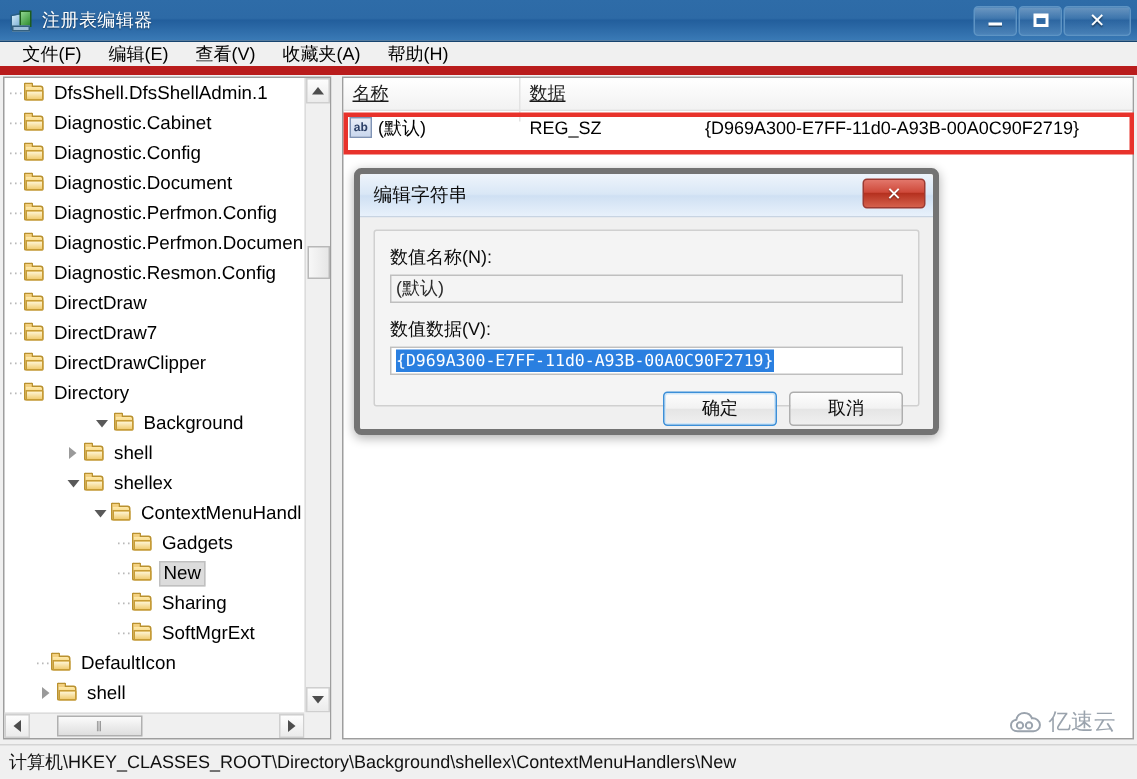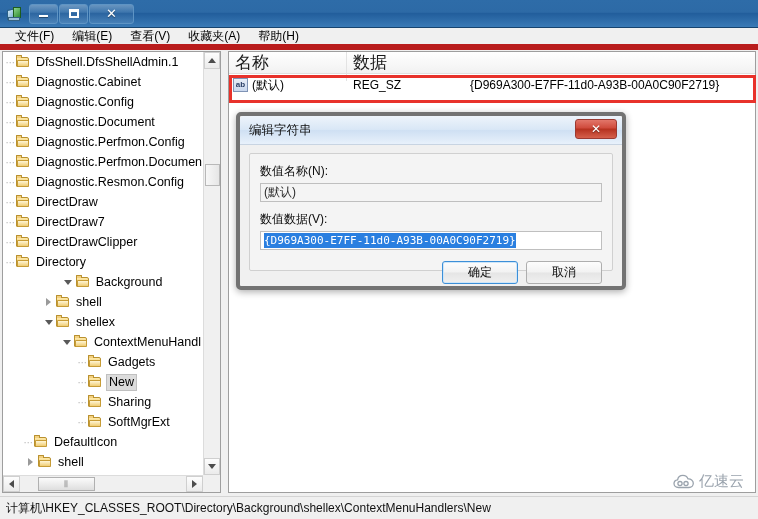--- a/index.html
+++ b/index.html
@@ -211,22 +211,23 @@
     overflow: hidden;
   }
   .list-header {
     height: 22px; background: linear-gradient(to bottom,#ffffff,#f2f2f2);
     border-bottom: 1px solid #e0e0e0;
     display: flex; align-items: center;
     position: relative;
   }
   .col-head {
     height: 36px; display: flex; align-items: center;
-    padding-left: 6px; font-size: 17px; color: #1a1a1a;
+    padding-left: 6px; font-size: 12px; color: #1a1a1a;
     border-right: 1px solid #e3e3e3;
+    text-decoration: underline;
   }
   .col-name { width: 118px; }
   .col-type { width: 117px; }
   .col-data { width: 291px; border-right: none; }
   .list-row {
     height: 22px; display: flex; align-items: center;
     font-size: 12px; color: #000;
   }
   .cell { display: flex; align-items: center; height: 22px; overflow: hidden; white-space: nowrap; }
   .cell-name { width: 118px; padding-left: 4px; }
@@ -344,20 +345,21 @@
 <body>
 
 <div id="app">
 
   <div class="titlebar">
     <div class="title-icon">
       <div class="ti-a"></div>
         <div class="ti-b"></div>
         <div class="ti-c"></div>
     </div>
+    <div class="title-text">注册表编辑器</div>
     <div class="win-buttons">
       <div class="win-btn">
         <div class="glyph-min"></div>
       </div>
       <div class="win-btn">
         <div class="glyph-max"></div>
       </div>
       <div class="win-btn close">
         <div class="glyph-close">✕</div>
       </div>

